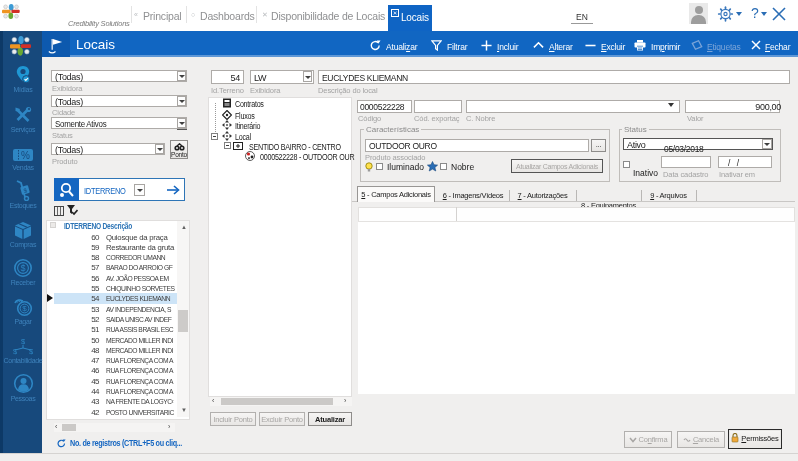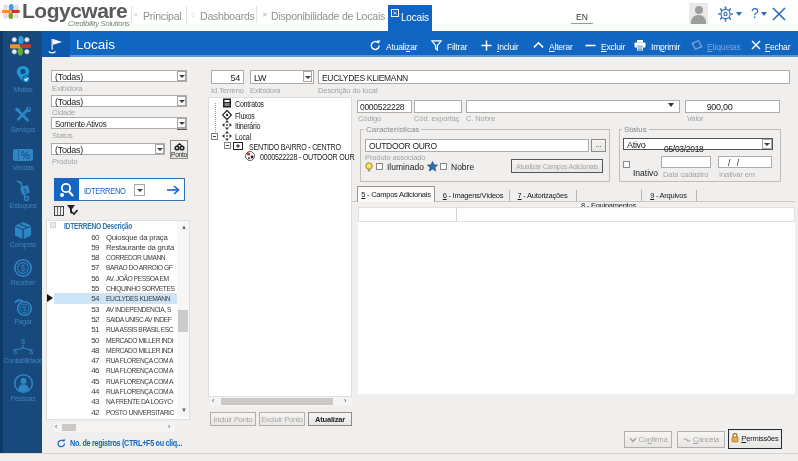--- a/index.html
+++ b/index.html
@@ -64,21 +64,20 @@
     <svg class="abs" style="left:2px;top:4px" width="18" height="15" viewBox="0 0 18 15">
       <ellipse cx="9.2" cy="3.2" rx="2.4" ry="3.2" fill="#3d9bd5"></ellipse>
       <ellipse cx="8.8" cy="11.8" rx="2.4" ry="3.2" fill="#6aa832"></ellipse>
       <rect x="0" y="5.7" width="8.6" height="3.6" rx="1" fill="#ef9420"></rect>
       <rect x="9.4" y="5.7" width="8.3" height="3.3" rx="1" fill="#d33026"></rect>
       <circle cx="3.6" cy="2.8" r="1.9" fill="#e8e8e8" stroke="#b5b5b5" stroke-width="0.5"></circle>
       <circle cx="14.5" cy="2.8" r="1.9" fill="#e8e8e8" stroke="#b5b5b5" stroke-width="0.5"></circle>
       <circle cx="3.6" cy="12.2" r="1.9" fill="#e8e8e8" stroke="#b5b5b5" stroke-width="0.5"></circle>
       <circle cx="14.5" cy="12.2" r="1.9" fill="#e8e8e8" stroke="#b5b5b5" stroke-width="0.5"></circle>
     </svg>
-    <div class="abs" style="left:22px;top:-1px;font-size:21px;font-weight:bold;color:#58595b;letter-spacing:-0.5px;">Logycware</div>
     <div class="abs" style="left:68px;top:19px;font-size:7.5px;font-style:italic;color:#7a7a7a;letter-spacing:-0.2px;">Credibility Solutions</div>
 
     <div class="menusep" style="left:131px;"></div>
     <div class="menuico" style="left:134px;">«</div>
     <div class="menuitem" style="left:143px;">Principal</div>
     <div class="menusep" style="left:186px;"></div>
     <div class="menuico" style="left:191px;">○</div>
     <div class="menuitem" style="left:200px;">Dashboards</div>
     <div class="menusep" style="left:256px;"></div>
     <div class="menuico" style="left:262px;">✕</div>
@@ -546,21 +545,21 @@
 
   <div class="inp" style="left:414px;top:100px;width:48px;height:13px;"></div>
   <div class="lab" style="left:414px;top:114px;">Cód. exportaç</div>
 
   <div class="inp" style="left:466px;top:100px;width:214px;height:13px;"></div>
   <div class="itxt" style="left:498px;top:102px;margin-top:36px;">(do produto)</div>
   <div class="abs" style="left:668px;top:103px;border-left:3.5px solid transparent;border-right:3.5px solid transparent;border-top:4px solid #333;"></div>
   <div class="lab" style="left:466px;top:114px;">C. Nobre</div>
 
   <div class="inp" style="left:685px;top:100px;width:95px;height:13px;"></div>
-  <div class="itxt" style="left:685px;top:102px;width:69px;text-align:center;">900,00</div>
+  <div class="itxt" style="left:685px;top:102px;width:96px;text-align:right;">900,00</div>
   <div class="lab" style="left:687px;top:114px;">Valor</div>
 
   <div class="abs" style="left:360px;top:129px;width:250px;height:53px;border:1px solid #c0bdba;"></div>
   <div class="abs" style="left:364px;top:125px;font-size:8px;color:#8a8a8a;background:#f0efee;padding:0 2px;">Características</div>
   <div class="inp" style="left:365px;top:139px;width:224px;height:13px;"></div>
   <div class="itxt" style="left:369px;top:141px;font-size:8.5px;">OUTDOOR OURO</div>
   <div class="btn" style="left:591px;top:139px;width:15px;height:13px;line-height:10px;">...</div>
   <div class="lab" style="left:365px;top:153px;">Produto associado</div>
 
   <svg class="abs" style="left:364px;top:162px" width="10" height="11" viewBox="0 0 10 11">

